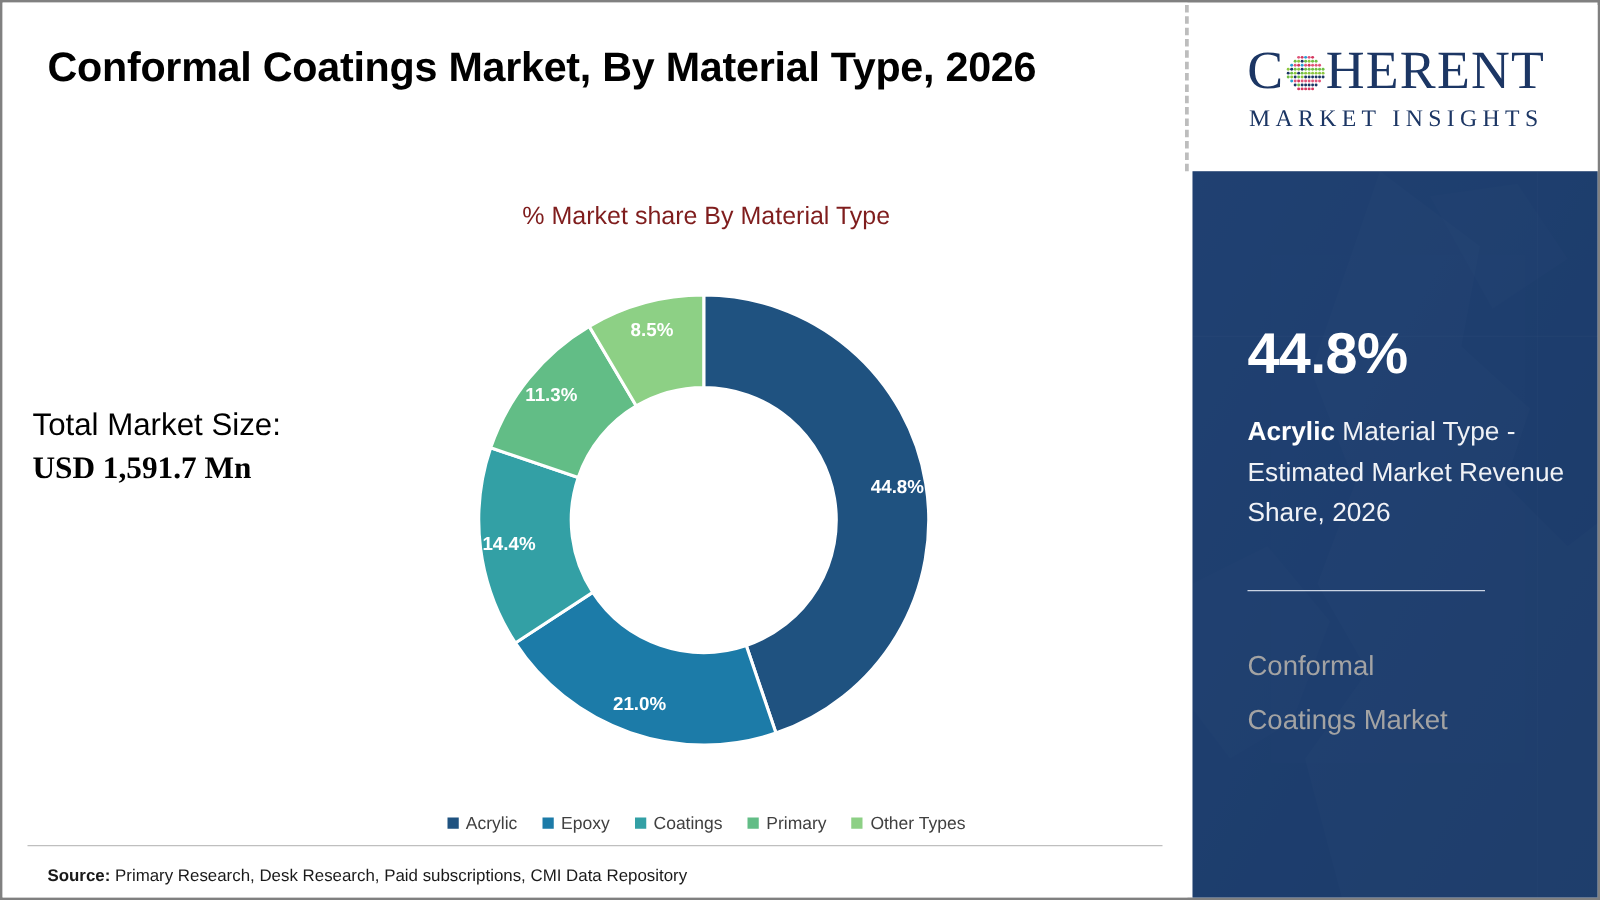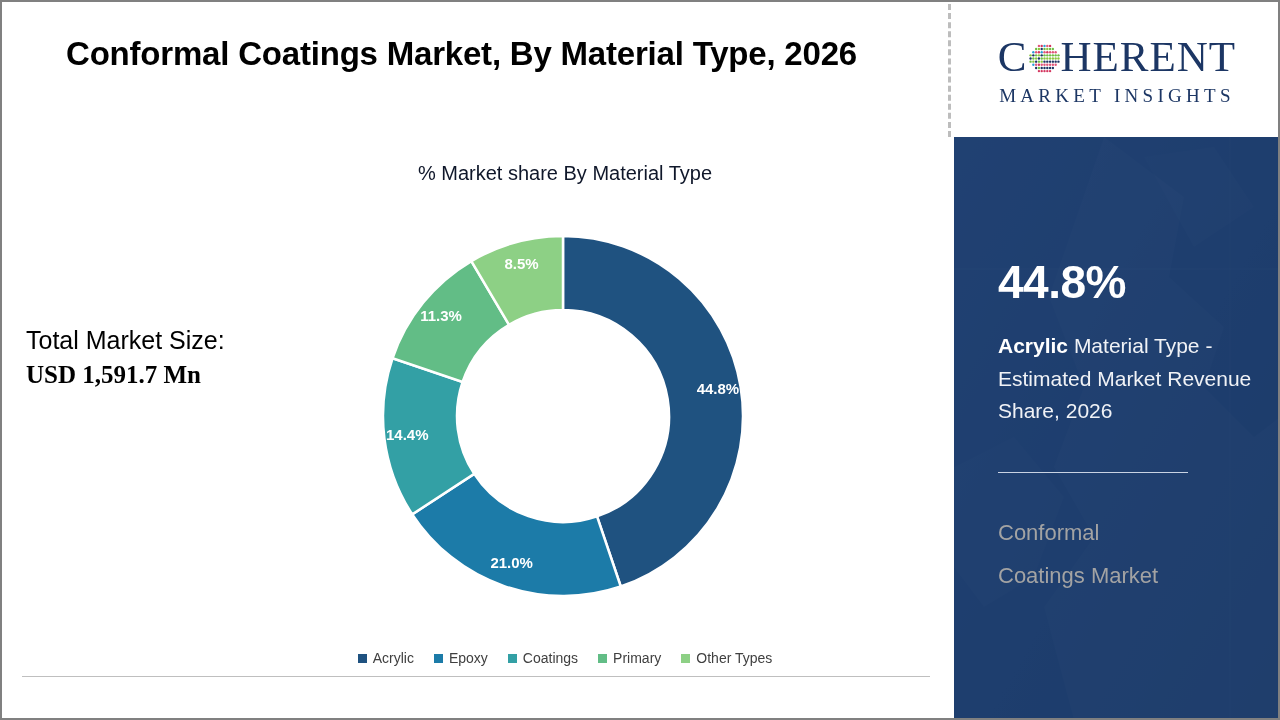--- a/index.html
+++ b/index.html
@@ -33,31 +33,30 @@
   #page-title {
     position: absolute;
     left: 36px;
     top: 28px;
     width: 840px;
     font-size: 33px;
     font-weight: bold;
     line-height: 1.47;
     color: #000000;
     letter-spacing: -0.2px;
-    margin-left: 28px;
   }
 
   #chart-subtitle {
     position: absolute;
     left: 253px;
     top: 160px;
     width: 620px;
     text-align: center;
     font-size: 20px;
-    color: #0f172a;
+    color: #7f1d1d;
   }
 
   #total-market-block {
     position: absolute;
     left: 24px;
     top: 322px;
     width: 300px;
   }
   #total-market-label {
     font-size: 25px;
@@ -289,20 +288,23 @@
           <span class="legend-swatch" style="background: rgb(98, 189, 134);"></span>
           <span class="legend-label">Primary</span>
         </div>
         <div class="legend-item">
           <span class="legend-swatch" style="background: rgb(141, 208, 133);"></span>
           <span class="legend-label">Other Types</span>
         </div>
       </div>
 
     <div id="footer-divider"></div>
+    <div id="source-line">
+      <b>Source:</b><span> Primary Research, Desk Research, Paid subscriptions, CMI Data Repository</span>
+    </div>
   </div>
 
   <div id="vertical-dashed"></div>
 
   <div id="logo-box">
     <div id="logo-row">
       <span class="logo-serif">C</span>
       <svg id="logo-globe" viewBox="0 0 60 60">
         <g id="globe-dots">
             <circle cx="19.2" cy="5.600000000000001" r="2.3" fill="#e0567a"></circle>

